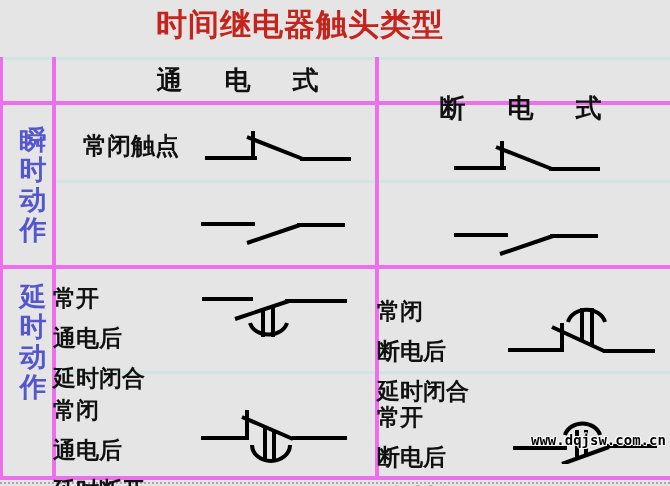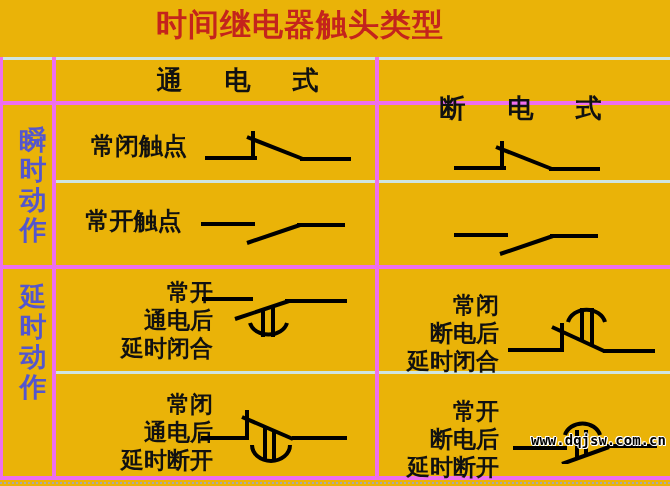--- a/index.html
+++ b/index.html
@@ -1,17 +1,17 @@
 <!DOCTYPE html>
 <html><head>
 <meta charset="utf-8">
 <style>
   html,body{margin:0;padding:0;background:#fff;}
   #stage{
-    position:relative;width:670px;height:486px;background:#eab308;overflow:hidden;
+    position:relative;width:670px;height:486px;background:#e5e5e5;overflow:hidden;
     font-family:"DejaVu Serif","DejaVu Sans",serif;
   }
   
   .hline,.vline{position:absolute;}
   .magenta{background:#ee6fee;}
   .teal{background:#cfe5e1;}
   .dotted{position:absolute;border-top:2px dotted #a8a8a8;height:0;}
   
   .title{
     position:absolute;left:0;top:4px;width:600px;text-align:center;
@@ -24,22 +24,22 @@
   .vlabel{
     position:absolute;left:4px;width:44px;display:flex;align-items:center;justify-content:flex-end;
     color:#5456cd;font-weight:bold;font-size:27px;
   }
   .vlabel span{display:block;width:30px;word-break:break-all;text-align:center;line-height:30px;}
   .rowlabel{
     position:absolute;display:flex;align-items:center;justify-content:center;
     font-size:24px;font-weight:600;color:#111;white-space:nowrap;
   }
   .celltext{
-    position:absolute;text-align:right;font-size:23px;font-weight:600;color:#111;
-    line-height:28px;white-space:pre-line;
+    position:absolute;text-align:left;font-size:23px;font-weight:600;color:#111;
+    line-height:40px;white-space:pre-line;
   }
   .symbol{position:absolute;}
   .symbol svg{display:block;}
   .symbol line,.symbol path{stroke:#000;stroke-width:4;fill:none;}
   .watermark{
     position:absolute;left:531px;top:432px;z-index:5;
     font-family:"DejaVu Sans Mono",monospace;font-size:14px;font-weight:bold;color:#000;
     text-shadow:1px 0 #fff,-1px 0 #fff,0 1px #fff,0 -1px #fff,1px 1px #fff,-1px -1px #fff;
     white-space:nowrap;
   }
@@ -65,39 +65,38 @@
   <div class="colhead" style="left:56px;width:371px;">通　电　式</div>
   <div class="colhead" style="left:379px;width:291px;margin-top:28px;">断　电　式</div>
 
   <div class="vlabel" style="top:105px;height:160px;">
     <span>瞬时动作</span>
   </div>
   <div class="vlabel" style="top:269px;height:145px;">
     <span>延时动作</span>
   </div>
 
-  <div class="rowlabel" style="left:56px;top:131px;width:150px;height:30px;margin-left:8px;">常闭触点</div>
+  <div class="rowlabel" style="left:56px;top:131px;width:150px;height:30px;">常闭触点</div>
   <div class="symbol" style="left:203px;top:126px;">
     <svg width="150" height="38" viewBox="0 0 150 38">
       <line x1="2" y1="32" x2="54" y2="32"></line>
       <line x1="50" y1="5" x2="50" y2="34"></line>
       <line x1="44" y1="11" x2="100" y2="33"></line>
       <line x1="97" y1="33" x2="148" y2="33"></line>
     </svg>
   </div>
   <div class="symbol" style="left:452px;top:136px;">
     <svg width="150" height="38" viewBox="0 0 150 38">
       <line x1="2" y1="32" x2="54" y2="32"></line>
       <line x1="50" y1="5" x2="50" y2="34"></line>
       <line x1="44" y1="11" x2="100" y2="33"></line>
       <line x1="97" y1="33" x2="148" y2="33"></line>
     </svg>
   </div>
 
-  <div class="rowlabel" style="left:56px;top:206px;width:155px;height:30px;">常开触点</div>
   <div class="symbol" style="left:199px;top:215px;">
     <svg width="148" height="30" viewBox="0 0 148 30">
       <line x1="2" y1="9" x2="56" y2="9"></line>
       <line x1="48" y1="28" x2="101" y2="10"></line>
       <line x1="98" y1="10" x2="146" y2="10"></line>
     </svg>
   </div>
   <div class="symbol" style="left:452px;top:226px;">
     <svg width="148" height="30" viewBox="0 0 148 30">
       <line x1="2" y1="9" x2="56" y2="9"></line>

